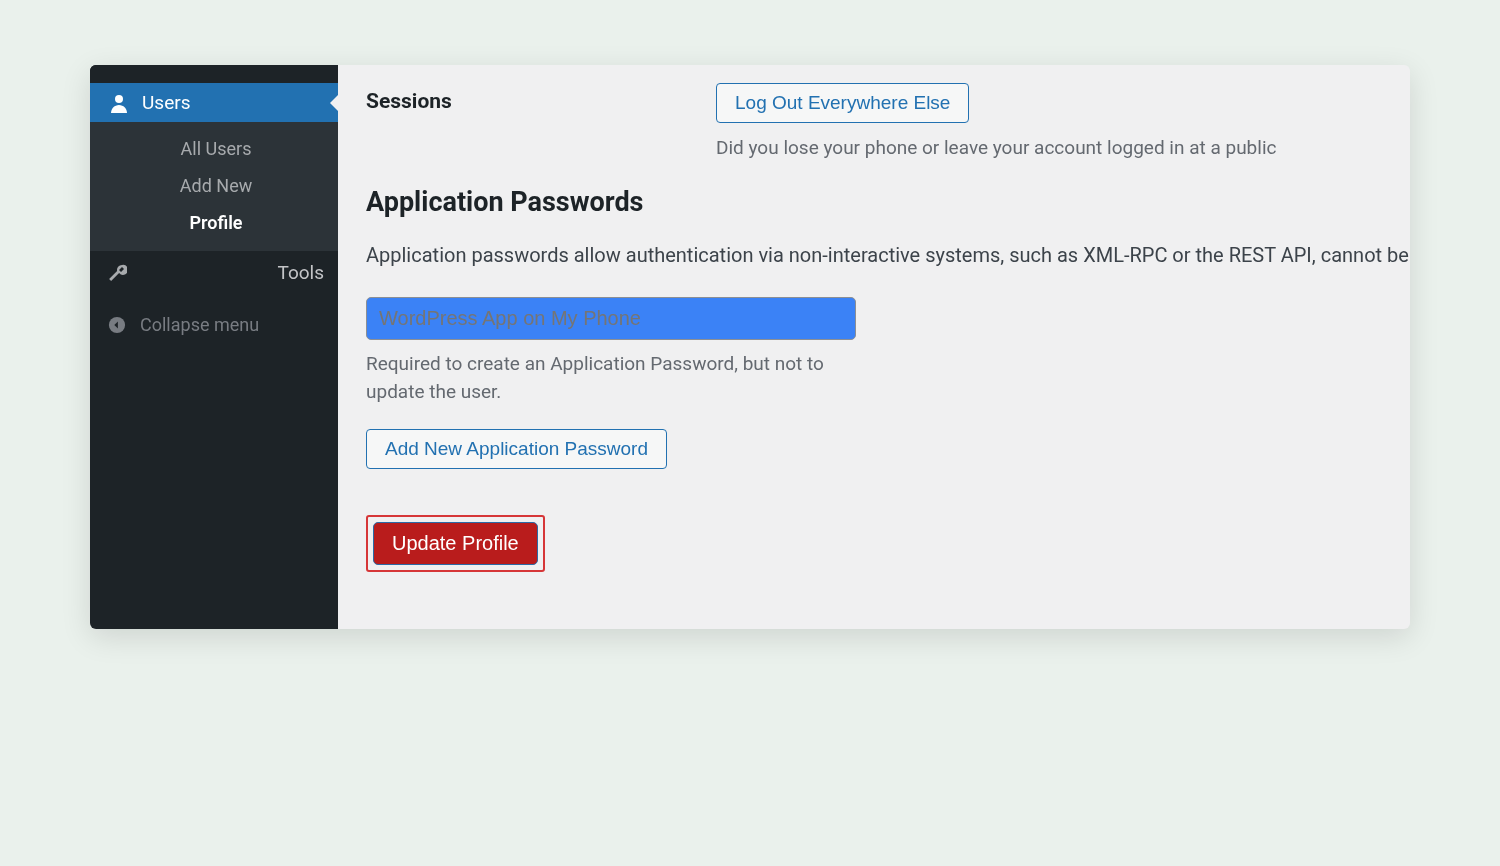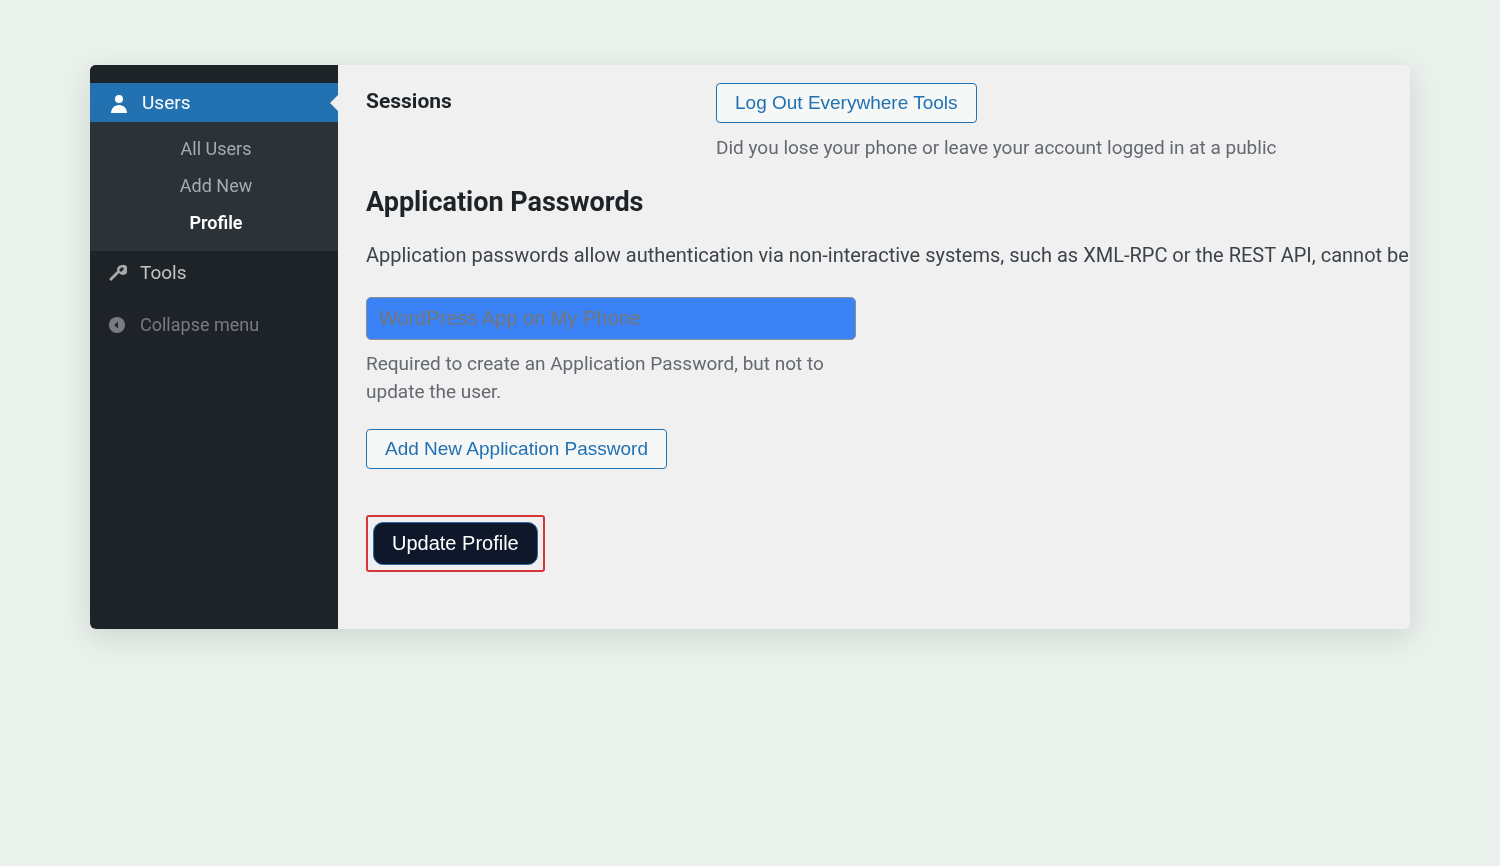--- a/index.html
+++ b/index.html
@@ -76,20 +76,21 @@
       color: #fff;
       font-weight: 600;
     }
     .menu-item {
       display: flex;
       align-items: center;
       padding: 10px 14px;
       color: #c3c4c7;
       font-size: 19px;
       cursor: pointer;
+      justify-content: space-between;
     }
     .menu-item .icon {
       width: 26px;
       display: inline-flex;
       justify-content: center;
       margin-right: 10px;
     }
     .menu-separator {
       height: 10px;
     }
@@ -180,26 +181,26 @@
       margin-bottom: 22px;
     }
     .btn-primary-wrap {
       display: inline-block;
       border: 2px solid #d63638;
       border-radius: 3px;
       padding: 5px;
       margin-top: 34px;
     }
     .btn-primary {
-      background: #0f172a;
+      background: #b91c1c;
       border: 1px solid #2c6aa6;
       color: #fff;
       font-size: 20px;
       padding: 9px 18px;
-      border-radius: 10px;
+      border-radius: 5px;
       cursor: pointer;
     }
     svg { display: block; }
   </style>
 </head>
 <body>
 
 <div class="window">
   <div class="topbar"></div>
 
@@ -239,21 +240,21 @@
           </svg>
       </span>
       <span>Collapse menu</span>
     </div>
   </nav>
 
   <main class="content">
     <div class="row">
       <div class="row-label">Sessions</div>
       <div class="row-field">
-        <button class="btn-secondary">Log Out Everywhere Tools</button>
+        <button class="btn-secondary">Log Out Everywhere Else</button>
         <div class="description">Did you lose your phone or leave your account logged in at a public</div>
       </div>
     </div>
 
     <h2 class="section-title">Application Passwords</h2>
     <p class="section-desc">Application passwords allow authentication via non-interactive systems, such as XML-RPC or the REST API, cannot be used for traditional logins to your website.</p>
 
     <input type="text" class="text-input" placeholder="WordPress App on My Phone" style="">
     <div class="field-desc">Required to create an Application Password, but not to update the user.</div>
 

